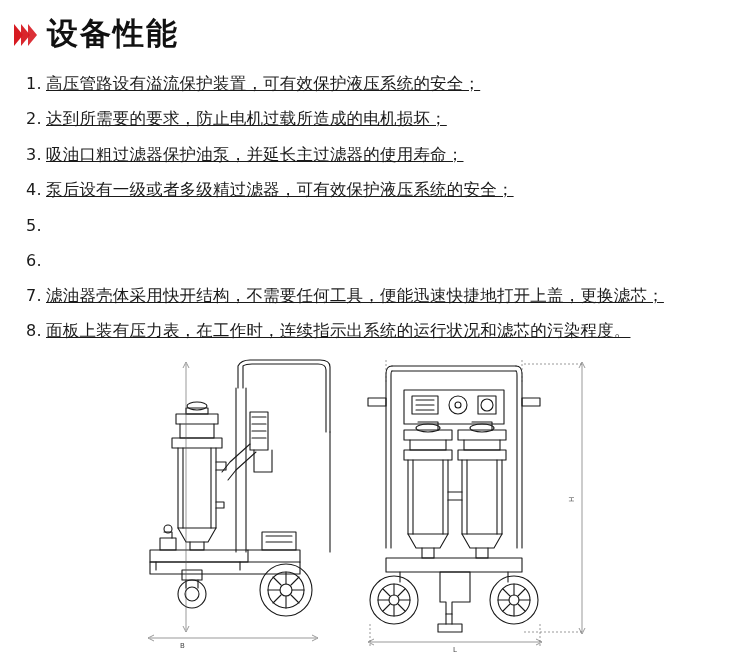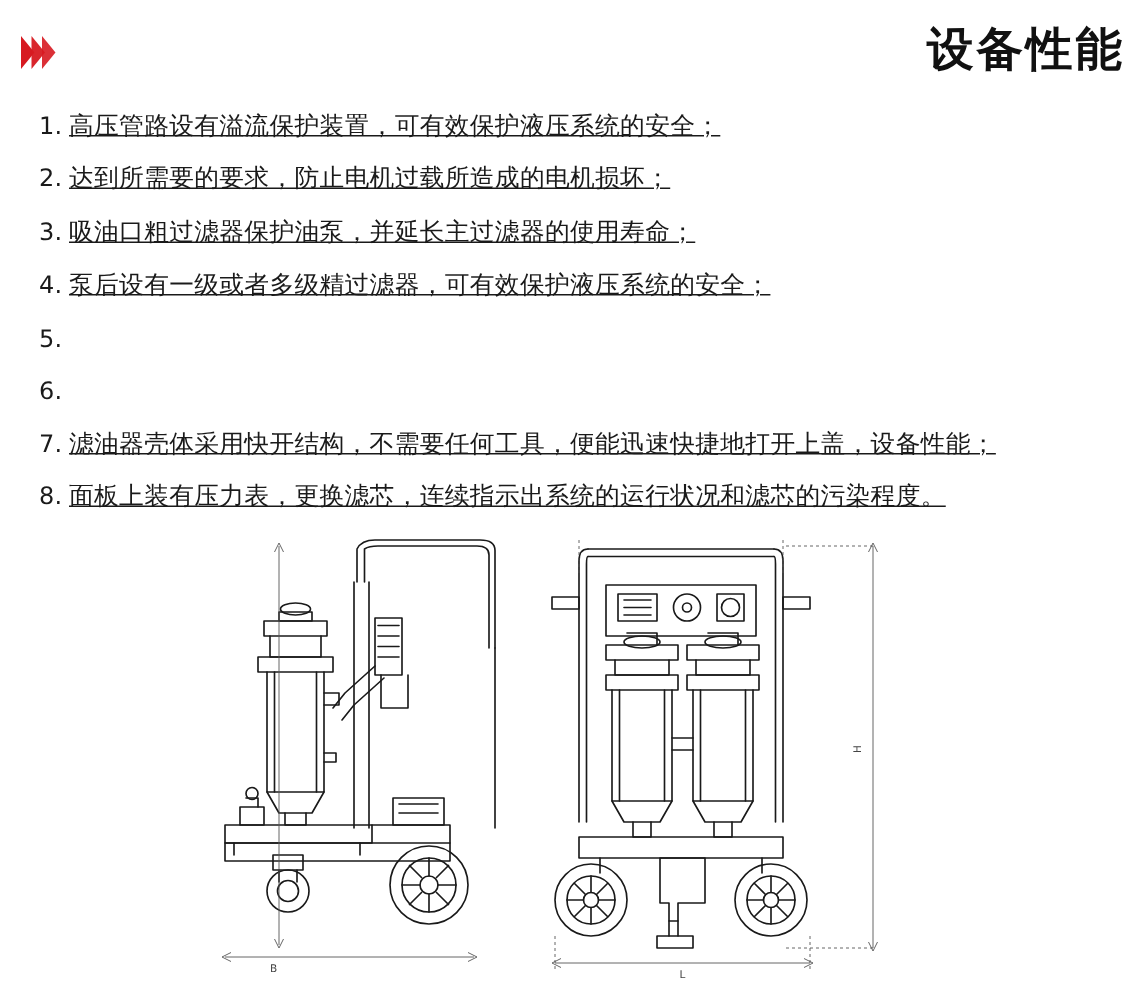--- a/index.html
+++ b/index.html
@@ -20,21 +20,20 @@
     height: 659px;
   }
 
   
   .header {
     display: flex;
     align-items: center;
     padding: 14px 0 0 14px;
     height: 52px;
     box-sizing: border-box;
-    justify-content: space-between;
   }
   .chev-group {
     display: flex;
     align-items: center;
     margin-right: 12px;
     margin-top: 4px;
   }
   .chev {
     width: 0;
     height: 0;
@@ -127,25 +126,25 @@
       <span class="feature-text">泵后设有一级或者多级精过滤器，可有效保护液压系统的安全；</span>
     </div>
     <div class="feature-row">
       <span class="feature-num">5.</span>
     </div>
     <div class="feature-row">
       <span class="feature-num">6.</span>
     </div>
     <div class="feature-row">
       <span class="feature-num">7.</span>
-      <span class="feature-text">滤油器壳体采用快开结构，不需要任何工具，便能迅速快捷地打开上盖，设备性能；</span>
+      <span class="feature-text">滤油器壳体采用快开结构，不需要任何工具，便能迅速快捷地打开上盖，更换滤芯；</span>
     </div>
     <div class="feature-row">
       <span class="feature-num">8.</span>
-      <span class="feature-text">面板上装有压力表，更换滤芯，连续指示出系统的运行状况和滤芯的污染程度。</span>
+      <span class="feature-text">面板上装有压力表，在工作时，连续指示出系统的运行状况和滤芯的污染程度。</span>
     </div>
   </div>
 
   <div class="diagram">
     <svg width="750" height="307" viewBox="0 0 750 307" xmlns="http://www.w3.org/2000/svg">
       <g fill="none" stroke="#1a1a1a" stroke-width="1.1" stroke-linejoin="round" stroke-linecap="round">
 
         <g>
 
           <path d="M238 14 L238 36 M238 14 Q241 8 250 8 L320 8 Q330 8 330 15 L330 80"></path>

